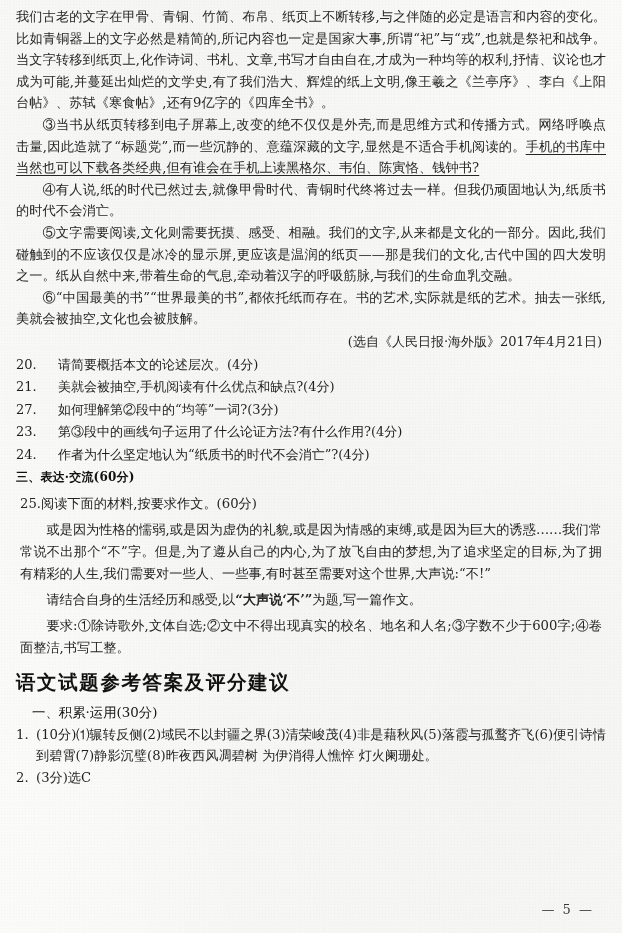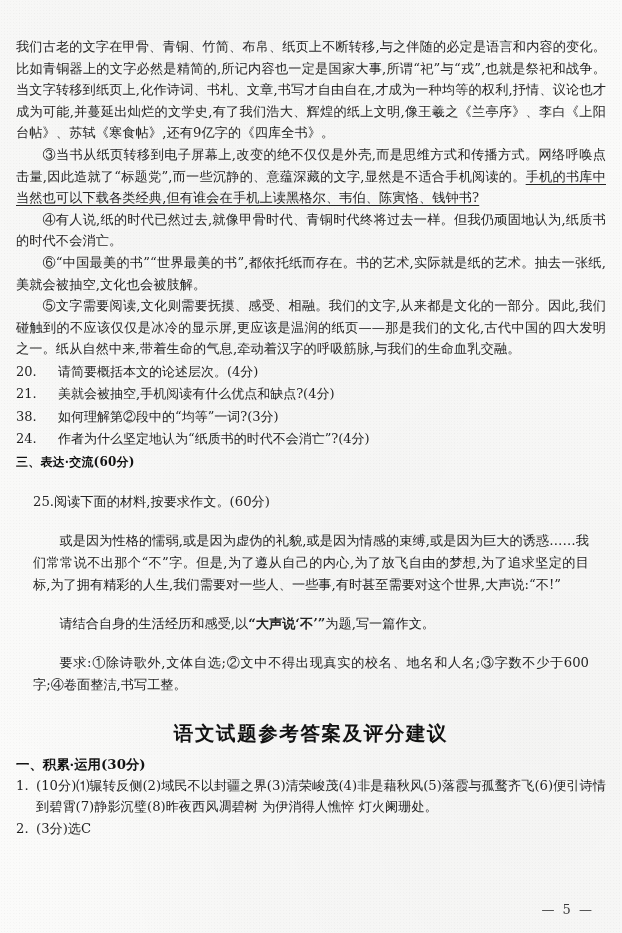--- a/index.html
+++ b/index.html
@@ -15,21 +15,21 @@
     color: #1b1b1b;
     overflow: hidden;
   }
 
   
   .page {
     position: relative;
     width: 622px;
     height: 933px;
     box-sizing: border-box;
-    padding: 36px 16px 0 16px;
+    padding: 6px 16px 0 16px;
     background:
       radial-gradient(ellipse at 18% 12%, rgba(0,0,0,0.018), rgba(0,0,0,0) 62%),
       radial-gradient(ellipse at 86% 78%, rgba(0,0,0,0.022), rgba(0,0,0,0) 60%),
       linear-gradient(92deg, #fbfbfa 0%, #f8f8f7 40%, #fafaf9 100%);
     filter: saturate(0.92);
   }
   .page::after {
     
     content: "";
     position: absolute;
@@ -104,47 +104,47 @@
   }
 
   .prompt-block {
     font-size: 13.2px;
     line-height: 22px;
     text-align: justify;
     text-justify: inter-character;
     color: #242424;
   }
   .prompt-block p {
-    margin: 17px;
+    margin: 4px;
   }
   .prompt-block p.indent {
     text-indent: 2em;
   }
   .topic-bold {
     font-weight: bold;
   }
 
   
   .answer-title {
-    text-align: center;
     font-family: "DejaVu Sans", "Liberation Sans", sans-serif;
     font-weight: bold;
     font-size: 19.5px;
     line-height: 30px;
     letter-spacing: 1.6px;
     color: #121212;
-    margin-top: 23px;
+    margin-top: 9px;
     margin-bottom: 4px;
   }
 
   .answer-section-heading {
     font-size: 13.4px;
     line-height: 22px;
-    font-weight: bold;
+    font-weight: normal;
     color: #131313;
+    margin-left: 16px;
   }
   .answer-item {
     display: flex;
     font-size: 13.2px;
     line-height: 21.5px;
     color: #1f1f1f;
   }
   .answer-item .anum {
     flex: 0 0 auto;
     min-width: 20px;
@@ -168,37 +168,42 @@
 </style>
 </head>
 <body>
 
 <div class="page">
 
   <div class="passage">
     <p>我们古老的文字在甲骨、青铜、竹简、布帛、纸页上不断转移,与之伴随的必定是语言和内容的变化。比如青铜器上的文字必然是精简的,所记内容也一定是国家大事,所谓“祀”与“戎”,也就是祭祀和战争。当文字转移到纸页上,化作诗词、书札、文章,书写才自由自在,才成为一种均等的权利,抒情、议论也才成为可能,并蔓延出灿烂的文学史,有了我们浩大、辉煌的纸上文明,像王羲之《兰亭序》、李白《上阳台帖》、苏轼《寒食帖》,还有9亿字的《四库全书》。</p>
     <p class="indent"><span>③当书从纸页转移到电子屏幕上,改变的绝不仅仅是外壳,而是思维方式和传播方式。网络呼唤点击量,因此造就了“标题党”,而一些沉静的、意蕴深藏的文字,显然是不适合手机阅读的。</span><span class="underline-span">手机的书库中当然也可以下载各类经典,但有谁会在手机上读黑格尔、韦伯、陈寅恪、钱钟书?</span></p>
     <p class="indent">④有人说,纸的时代已然过去,就像甲骨时代、青铜时代终将过去一样。但我仍顽固地认为,纸质书的时代不会消亡。</p>
+    <p class="indent">⑤文字需要阅读,文化则需要抚摸、感受、相融。我们的文字,从来都是文化的一部分。因此,我们碰触到的不应该仅仅是冰冷的显示屏,更应该是温润的纸页——那是我们的文化,古代中国的四大发明之一。纸从自然中来,带着生命的气息,牵动着汉字的呼吸筋脉,与我们的生命血乳交融。</p>
     <p class="indent">⑥“中国最美的书”“世界最美的书”,都依托纸而存在。书的艺术,实际就是纸的艺术。抽去一张纸,美就会被抽空,文化也会被肢解。</p>
-    <p class="indent">⑤文字需要阅读,文化则需要抚摸、感受、相融。我们的文字,从来都是文化的一部分。因此,我们碰触到的不应该仅仅是冰冷的显示屏,更应该是温润的纸页——那是我们的文化,古代中国的四大发明之一。纸从自然中来,带着生命的气息,牵动着汉字的呼吸筋脉,与我们的生命血乳交融。</p>
-  </div>
-
+  </div>
+
+  <div class="source-line">(选自《人民日报·海外版》2017年4月21日)</div>
 
   <div class="qlist">
     <div class="question">
       <span class="qnum">20.</span>
       <span class="qtext">请简要概括本文的论述层次。(4分)</span>
     </div>
     <div class="question">
       <span class="qnum">21.</span>
       <span class="qtext">美就会被抽空,手机阅读有什么优点和缺点?(4分)</span>
     </div>
     <div class="question">
-      <span class="qnum">38.</span>
+      <span class="qnum">27.</span>
       <span class="qtext">如何理解第②段中的“均等”一词?(3分)</span>
+    </div>
+    <div class="question">
+      <span class="qnum">23.</span>
+      <span class="qtext">第③段中的画线句子运用了什么论证方法?有什么作用?(4分)</span>
     </div>
     <div class="question">
       <span class="qnum">24.</span>
       <span class="qtext">作者为什么坚定地认为“纸质书的时代不会消亡”?(4分)</span>
     </div>
   </div>
 
   <div class="section-heading">三、表达·交流(60分)</div>
 
   <div class="prompt-block">

